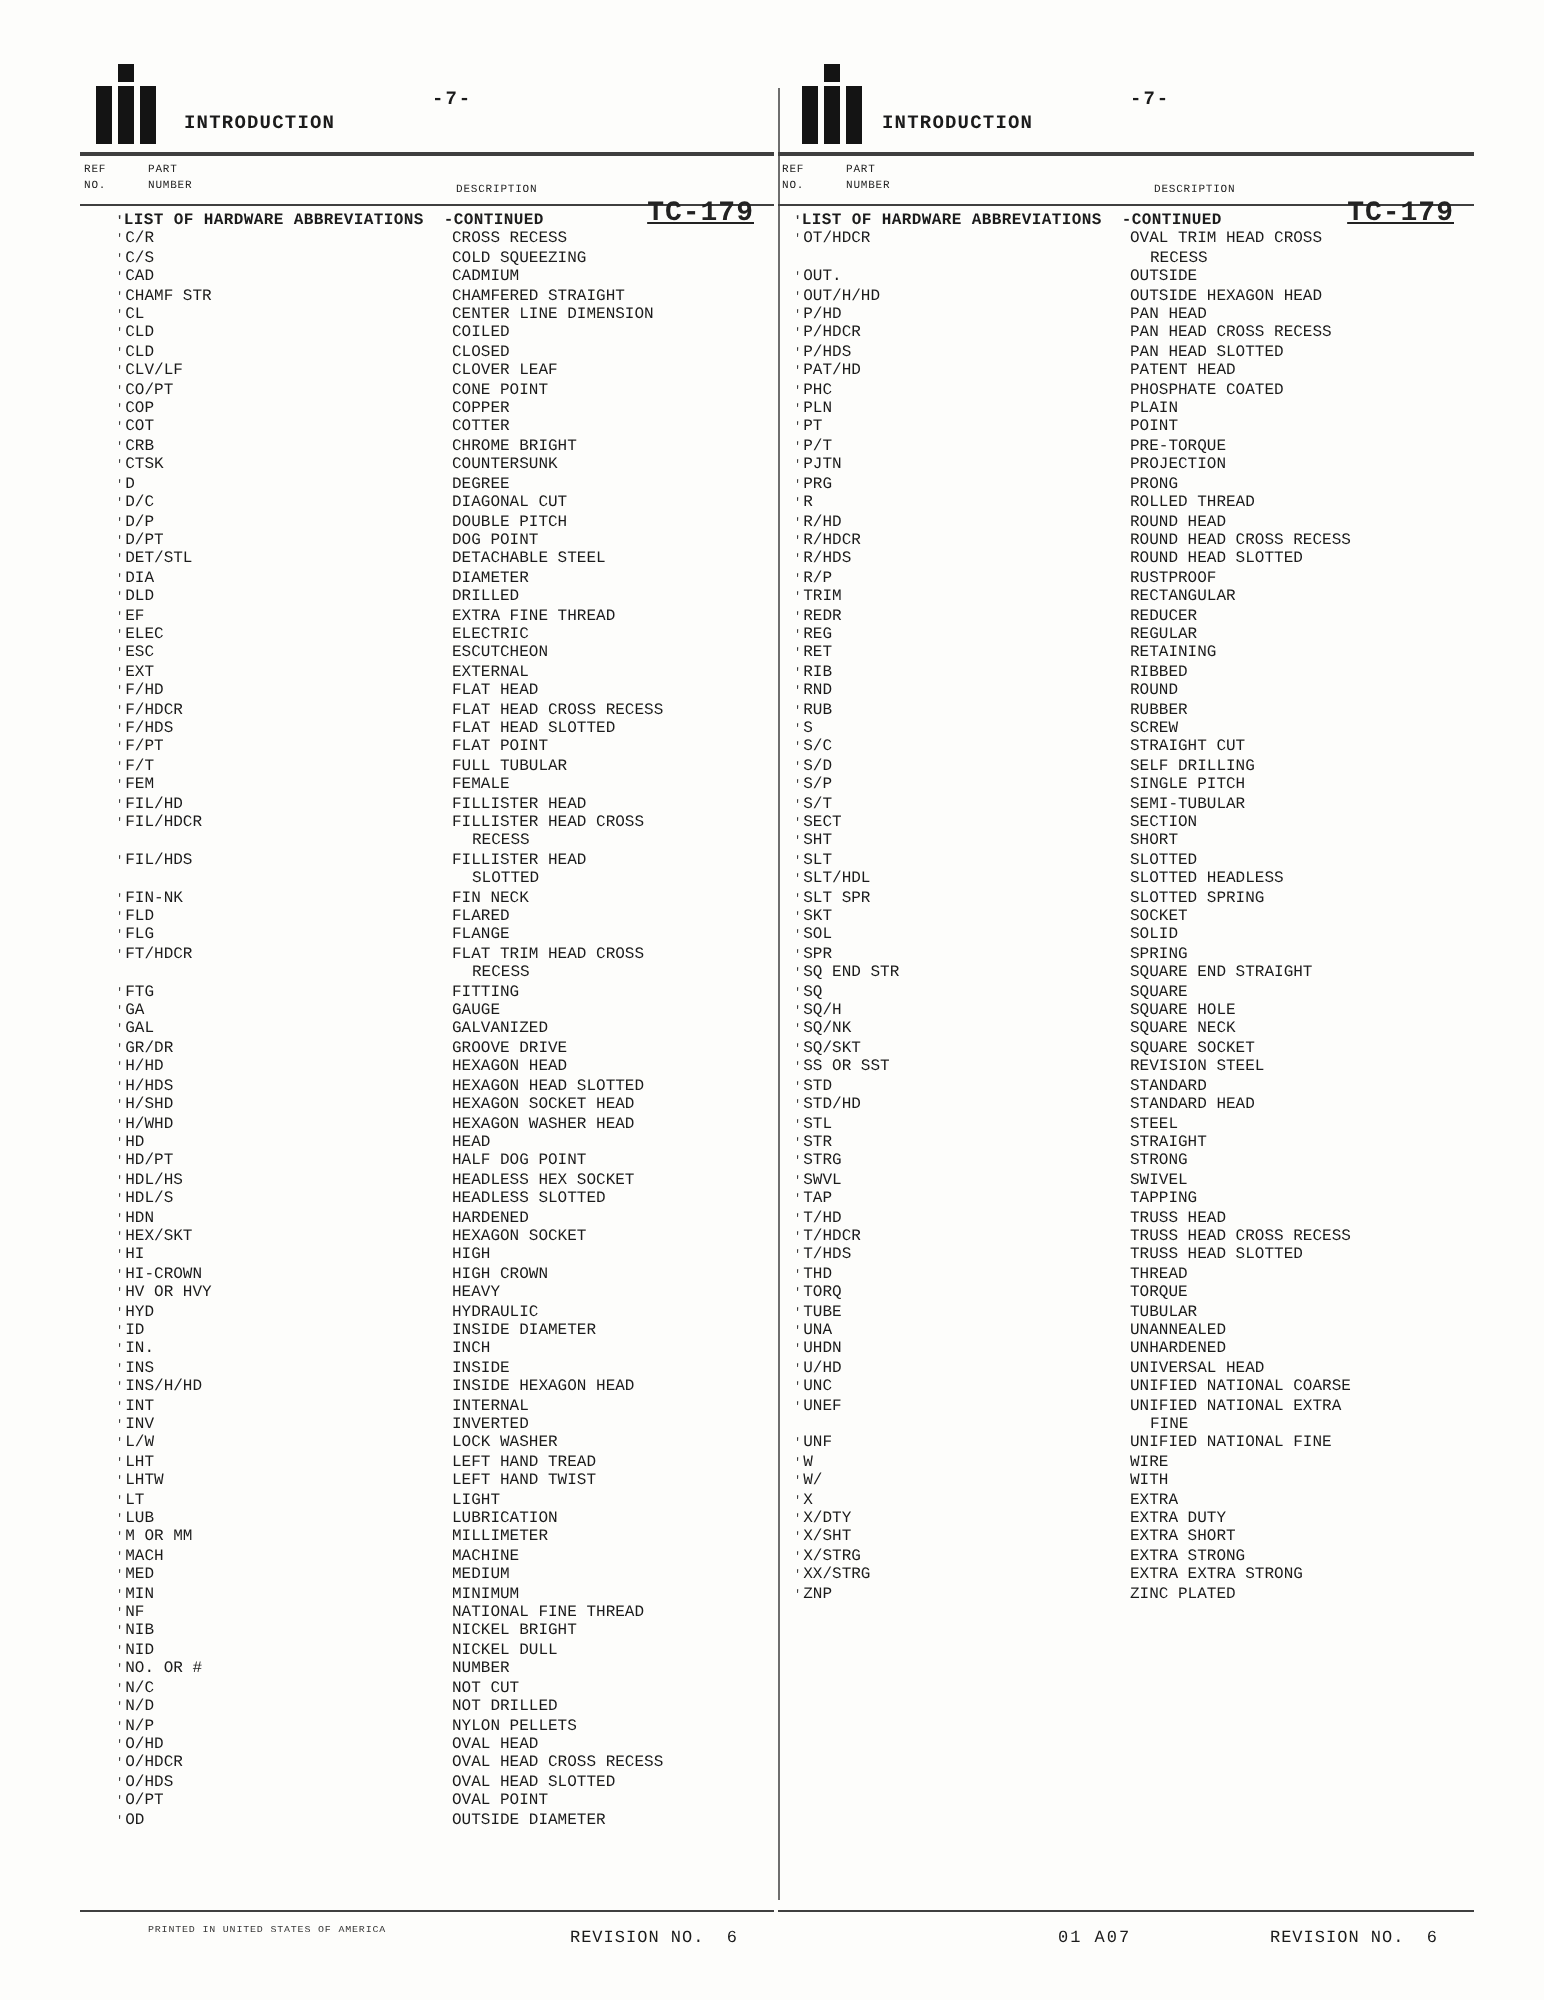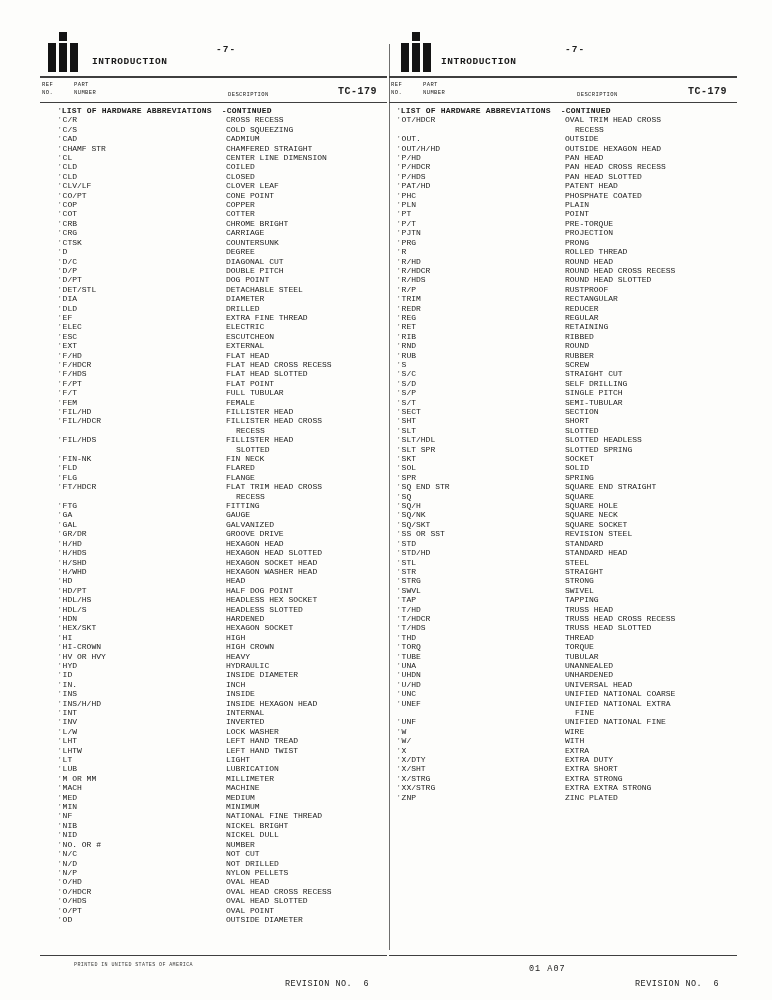--- a/index.html
+++ b/index.html
@@ -36,40 +36,40 @@
   .ph-page{position:absolute;left:176px;top:14px;font-size:9.5px;font-weight:bold;letter-spacing:1px;}
   
   .cols-head{
     position:relative;height:24px;flex:none;
     border-top:2px solid #3f3f3f;border-bottom:1.5px solid #3f3f3f;
     font-size:5.5px;letter-spacing:.4px;color:#222;
   }
   .ch-ref{position:absolute;left:2px;top:3px;line-height:8px;}
   .ch-part{position:absolute;left:34px;top:3px;line-height:8px;}
   .ch-desc{position:absolute;left:188px;bottom:4px;}
-  .ch-code{position:absolute;right:10px;top:8px;font-size:10px;font-weight:bold;letter-spacing:.5px;}
+  .ch-code{position:absolute;right:10px;top:21px;font-size:14px;font-weight:bold;letter-spacing:.5px;text-decoration:underline;}
   
   .list{flex:1 1 auto;overflow:hidden;padding-top:3px;font-size:8px;line-height:9.4px;}
   .panel.left .list{padding-left:18px;}
   .panel.right .list{padding-left:8px;}
   .list-title{white-space:pre;font-weight:bold;letter-spacing:.2px;}
   .list-title::before{content:"'";font-size:6px;vertical-align:top;color:#333;}
   .row{display:flex;}
   .abbr{flex:0 0 168px;white-space:pre;}
   .abbr::before{content:"'";font-size:6px;vertical-align:top;color:#333;margin-right:1px;}
   .desc{flex:1 1 auto;white-space:pre;}
   .desc .desc2{white-space:pre;padding-left:10px;}
   
   .panel-footer{
     flex:none;margin-top:auto;position:relative;height:26px;
     border-top:1.5px solid #3f3f3f;
   }
   .pf-printed{position:absolute;left:34px;top:6px;font-size:5px;letter-spacing:.4px;color:#3a3a3a;transform:scaleY(.9);}
   .pf-code{position:absolute;left:140px;top:8px;font-size:8.5px;letter-spacing:1px;}
-  .pf-revision{position:absolute;right:18px;top:8px;font-size:8.5px;white-space:pre;letter-spacing:.5px;margin-top:15px;}
+  .pf-revision{position:absolute;right:18px;top:8px;font-size:8.5px;white-space:pre;letter-spacing:.5px;}
 </style>
 </head>
 <body>
 
 <div class="sheet">
   <div class="vdivider"></div>
   <div class="panels">
 
     <section class="panel left">
       <div class="panel-header">
@@ -150,24 +150,20 @@
   <div class="row">
     <span class="abbr">COT</span>
     <span class="desc">COTTER</span>
   </div>
 
   <div class="row">
     <span class="abbr">CRB</span>
     <span class="desc">CHROME BRIGHT</span>
   </div>
 
-  <div class="row">
-    <span class="abbr">CRG</span>
-    <span class="desc">CARRIAGE</span>
-  </div>
 
   <div class="row">
     <span class="abbr">CTSK</span>
     <span class="desc">COUNTERSUNK</span>
   </div>
 
   <div class="row">
     <span class="abbr">D</span>
     <span class="desc">DEGREE</span>
   </div>

